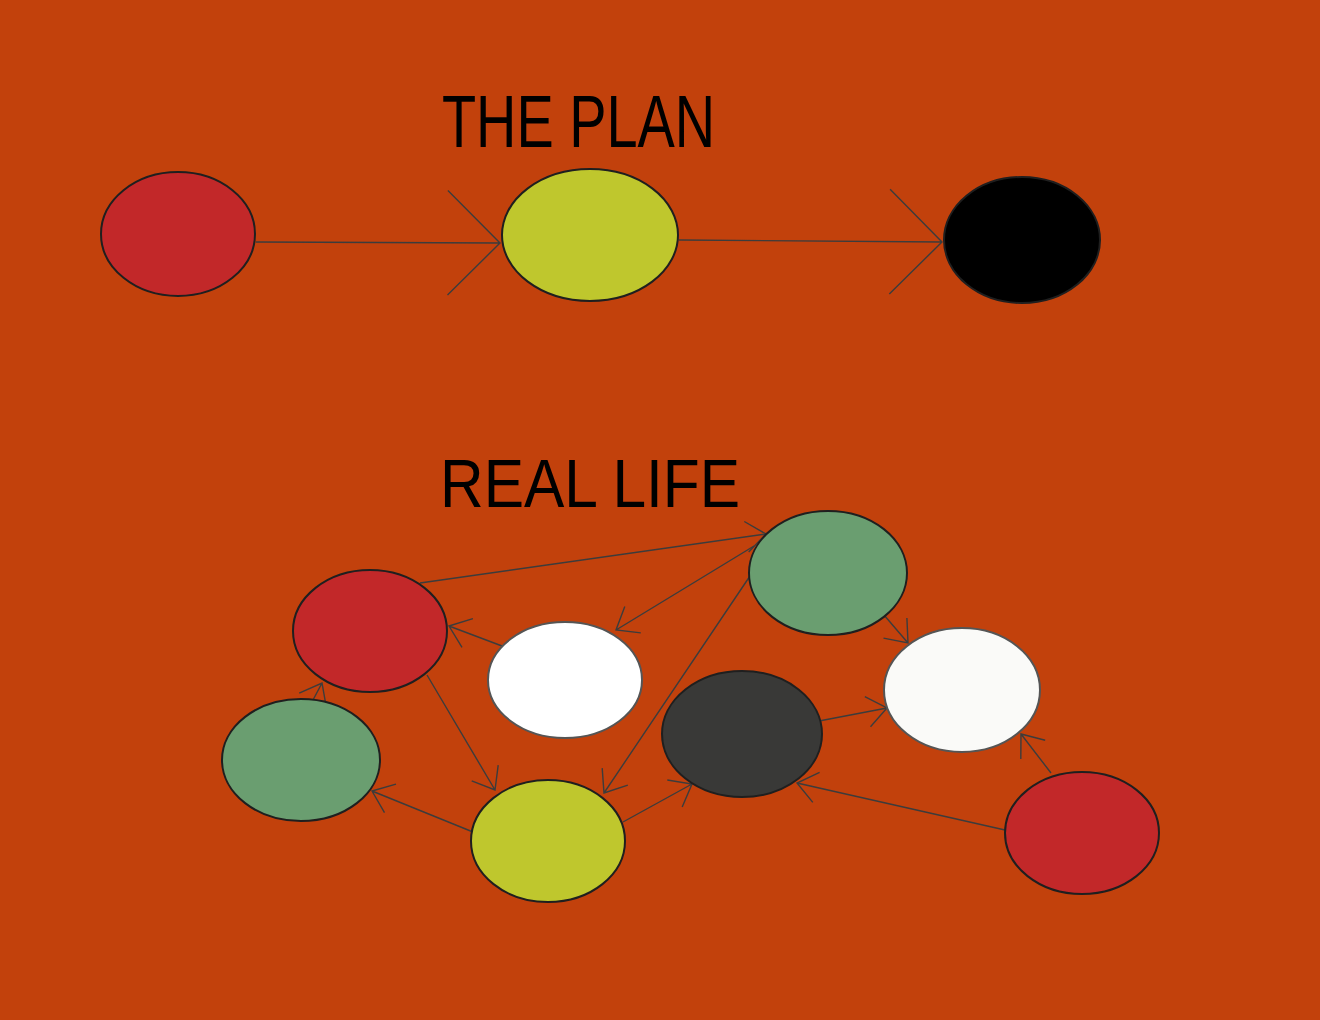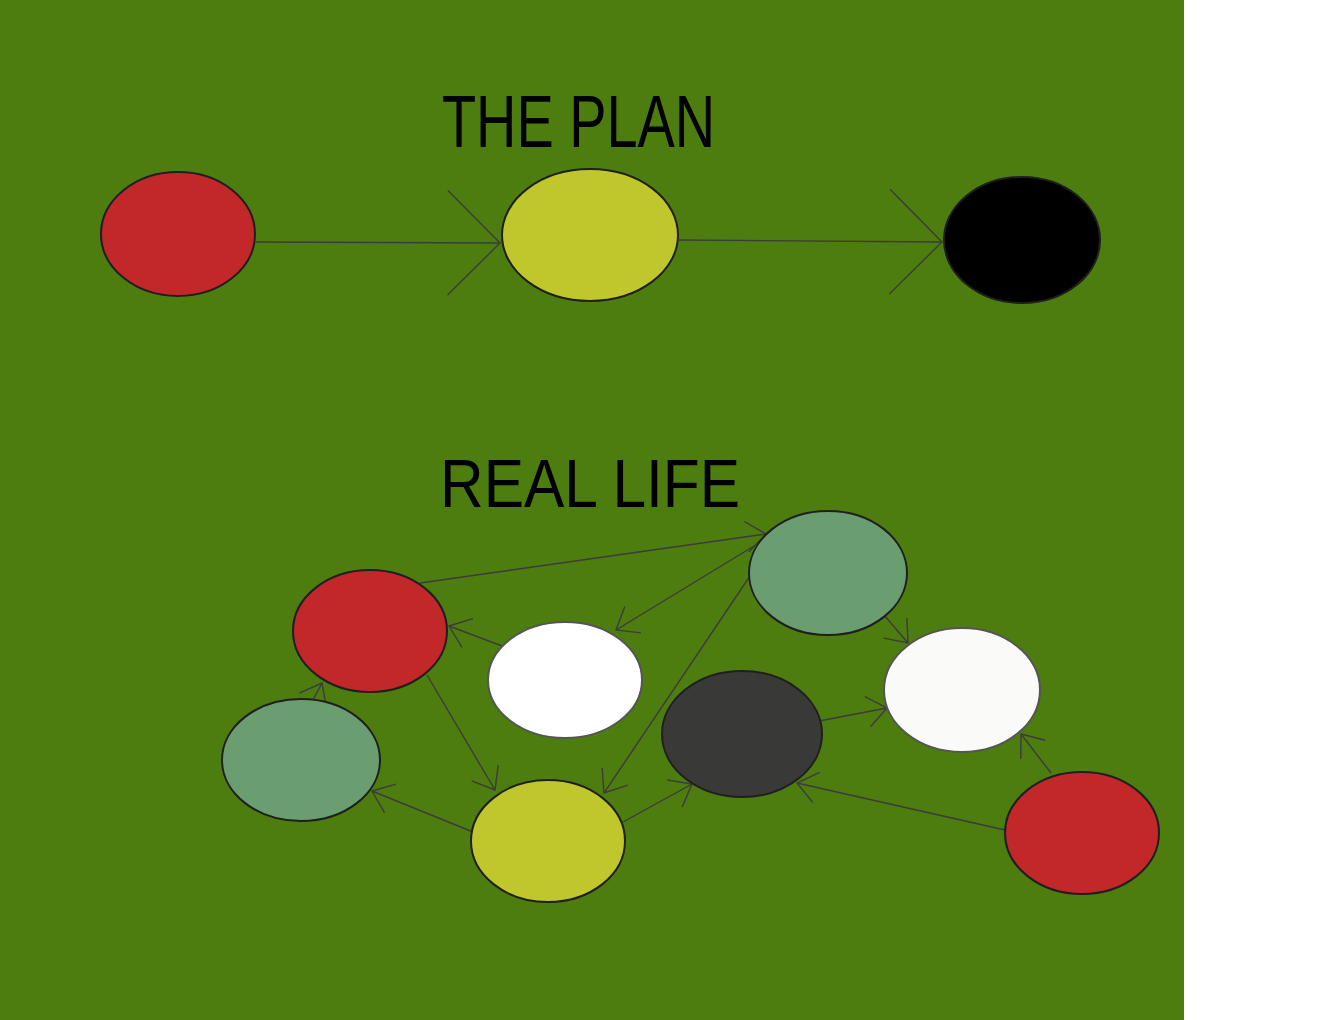--- a/index.html
+++ b/index.html
@@ -6,23 +6,23 @@
     margin: 0;
     padding: 0;
     background: #ffffff;
     width: 1320px;
     height: 1020px;
     overflow: hidden;
     font-family: "Liberation Sans", sans-serif;
   }
   .slide {
     position: relative;
-    width: 1184px;
+    width: 1320px;
     height: 1020px;
-    background: #4d7c0f;
+    background: #c2410c;
   }
   svg {
     display: block;
     width: 1320px;
     height: 1020px;
   }
   .diagram-title {
     fill: #000000;
     font-family: "Liberation Sans", sans-serif;
     font-weight: 400;

